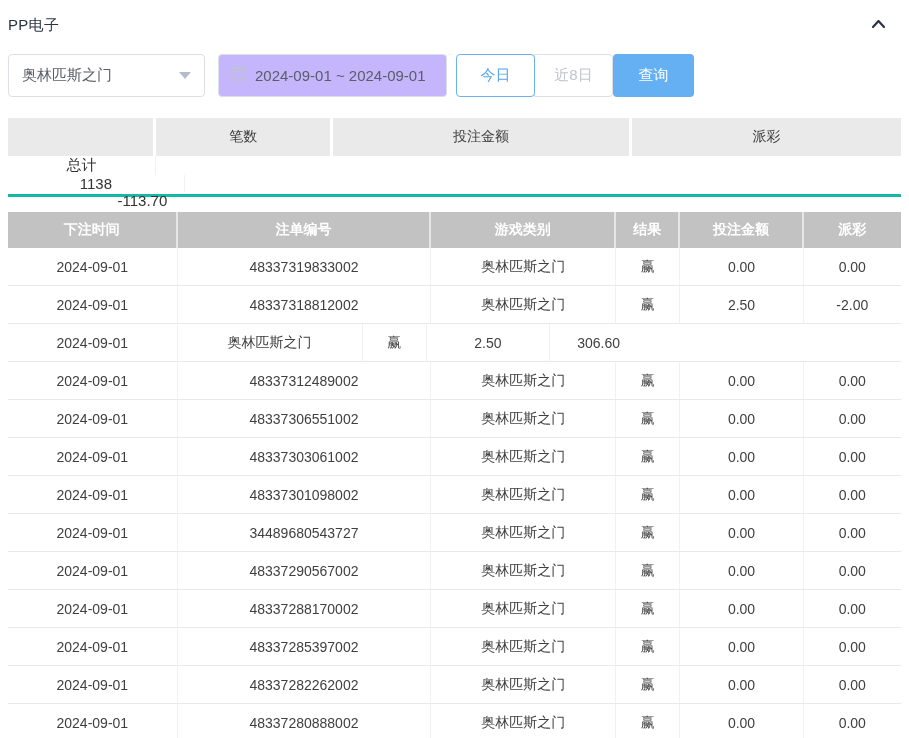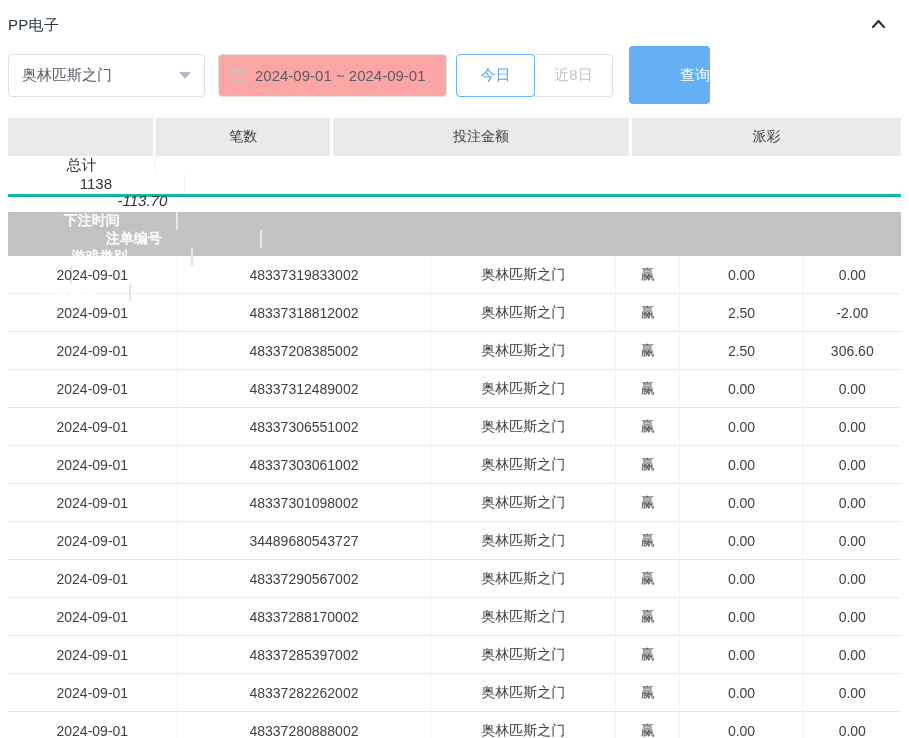--- a/index.html
+++ b/index.html
@@ -13,49 +13,49 @@
   .collapse-btn { background: none; border: none; cursor: pointer; margin-right: 14px; display: flex; align-items: center; }
 
   
   .filter-bar { display: flex; align-items: center; margin-top: 17px; height: 44px; }
   .select-box { width: 197px; height: 43px; border: 1px solid #dcdfe6; border-radius: 4px;
     display: flex; align-items: center; justify-content: space-between; padding: 0 13px; cursor: pointer; background: #fff; }
   .select-value { font-size: 15px; color: #5a5e66; }
   .caret-down { width: 0; height: 0; border-left: 6px solid transparent; border-right: 6px solid transparent;
     border-top: 7px solid #b4bccc; }
   .date-box { width: 229px; height: 43px; border: 1px solid #dcdfe6; border-radius: 4px; margin-left: 13px;
-    display: flex; align-items: center; padding: 0 11px; cursor: pointer; background: #fca5a5; }
+    display: flex; align-items: center; padding: 0 11px; cursor: pointer; background: #c4b5fd; }
   .date-text { font-size: 15px; color: #5a5e66; margin-left: 8px; white-space: nowrap; }
 
   .quick-group { display: flex; margin-left: 9px; }
   .qbtn { height: 43px; width: 79px; background: #fff; border: 1px solid #dcdfe6; font-size: 15px;
     color: #c0c4cc; cursor: pointer; margin-left: -1px; font-family: inherit; }
   .qbtn:first-child { border-radius: 4px 0 0 4px; margin-left: 0; }
   .qbtn:last-child { border-radius: 0 4px 4px 0; }
   .qbtn.active { border: 1px solid #6cb2f2; color: #56a4ef; position: relative; z-index: 2; border-radius: 4px; }
 
-  .query-btn { height: 58px; width: 81px; margin-left: 16px; background: #64b0f2; color: #fff; border: none;
-    border-radius: 4px; font-size: 15px; cursor: pointer; font-family: inherit; text-align: right; }
+  .query-btn { height: 43px; width: 81px; margin-left: 0; background: #64b0f2; color: #fff; border: none;
+    border-radius: 4px; font-size: 15px; cursor: pointer; font-family: inherit; }
 
   
   .summary { margin-top: 21px; }
   .summary .srow { display: flex; }
   .summary .shead { background: #eaeaea; height: 38px; }
   .summary .sbody { background: #fff; height: 41px; border-bottom: 3px solid #14b8a6; flex-direction: column; }
   .summary .cell { display: flex; align-items: center; justify-content: center; font-size: 15px; color: #333; }
   .summary .shead .cell { border-right: 3px solid #fff; font-size: 14px; color: #3c3c3c; }
   .summary .shead .cell:last-child { border-right: none; }
   .summary .sbody .cell { border-right: 1px solid #f2f2f2; }
-  .summary .sbody .cell:last-child { border-right: none; font-style: italic; }
+  .summary .sbody .cell:last-child { border-right: none; }
   .s1 { width: 16.6%; } .s2 { width: 19.8%; } .s3 { width: 33.5%; } .s4 { width: 30.1%; }
 
   
   .dtable { margin-top: 15px; }
   .trow { display: flex; }
-  .thead { background: #c2c2c2; height: 44px; flex-direction: column; }
+  .thead { background: #c2c2c2; height: 36px; }
   .thead .cell { color: #fff; font-size: 14px; font-weight: 700; border-right: 2px solid #e6e6e6; }
   .thead .cell:last-child { border-right: none; }
   .tbody-row { height: 38px; border-bottom: 1px solid #e9e9e9; background: #fff; }
   .tbody-row .cell { border-right: 1px solid #f1f1f1; font-size: 14px; color: #3f3f3f; }
   .tbody-row .cell:last-child { border-right: none; }
   .cell { display: flex; align-items: center; justify-content: center; }
   .c1 { width: 19.0%; } .c2 { width: 28.4%; } .c3 { width: 20.7%; }
   .c4 { width: 7.2%; } .c5 { width: 13.8%; } .c6 { width: 10.9%; }
   .negative { color: #f0615e; }
 </style>
@@ -136,21 +136,20 @@
         <div class="trow tbody-row">
           <div class="cell c1">2024-09-01</div>
           <div class="cell c2">48337318812002</div>
           <div class="cell c3">奥林匹斯之门</div>
           <div class="cell c4">赢</div>
           <div class="cell c5">2.50</div>
           <div class="cell c6 negative">-2.00</div>
         </div>
         <div class="trow tbody-row">
           <div class="cell c1">2024-09-01</div>
-          <div class="cell c2">48337208385002</div>
           <div class="cell c3">奥林匹斯之门</div>
           <div class="cell c4">赢</div>
           <div class="cell c5">2.50</div>
           <div class="cell c6">306.60</div>
         </div>
         <div class="trow tbody-row">
           <div class="cell c1">2024-09-01</div>
           <div class="cell c2">48337312489002</div>
           <div class="cell c3">奥林匹斯之门</div>
           <div class="cell c4">赢</div>

